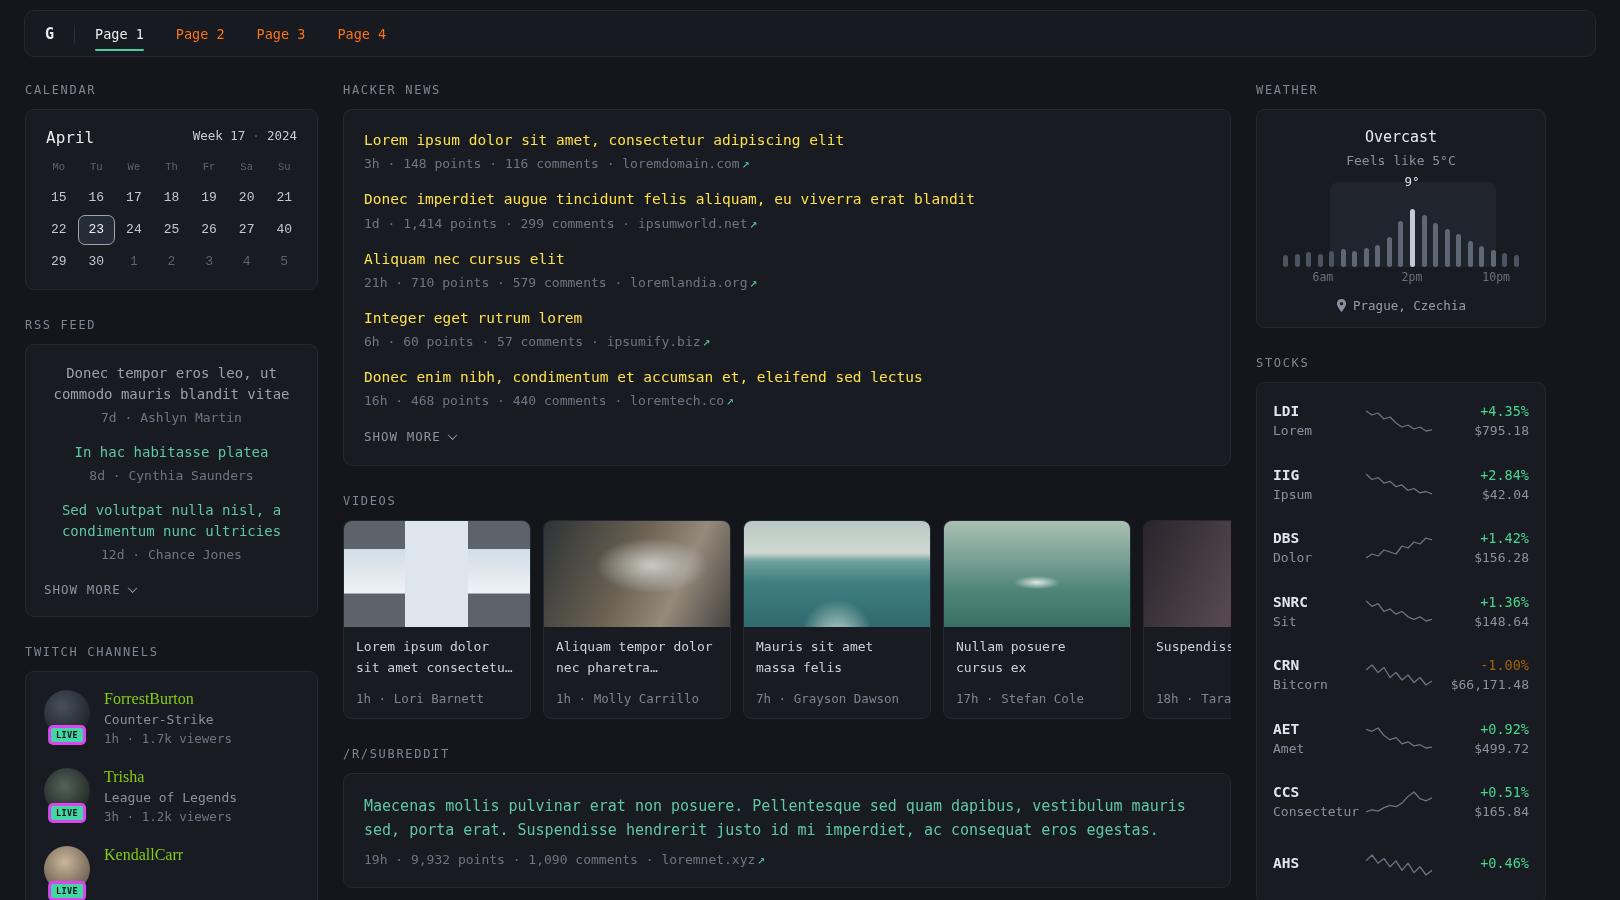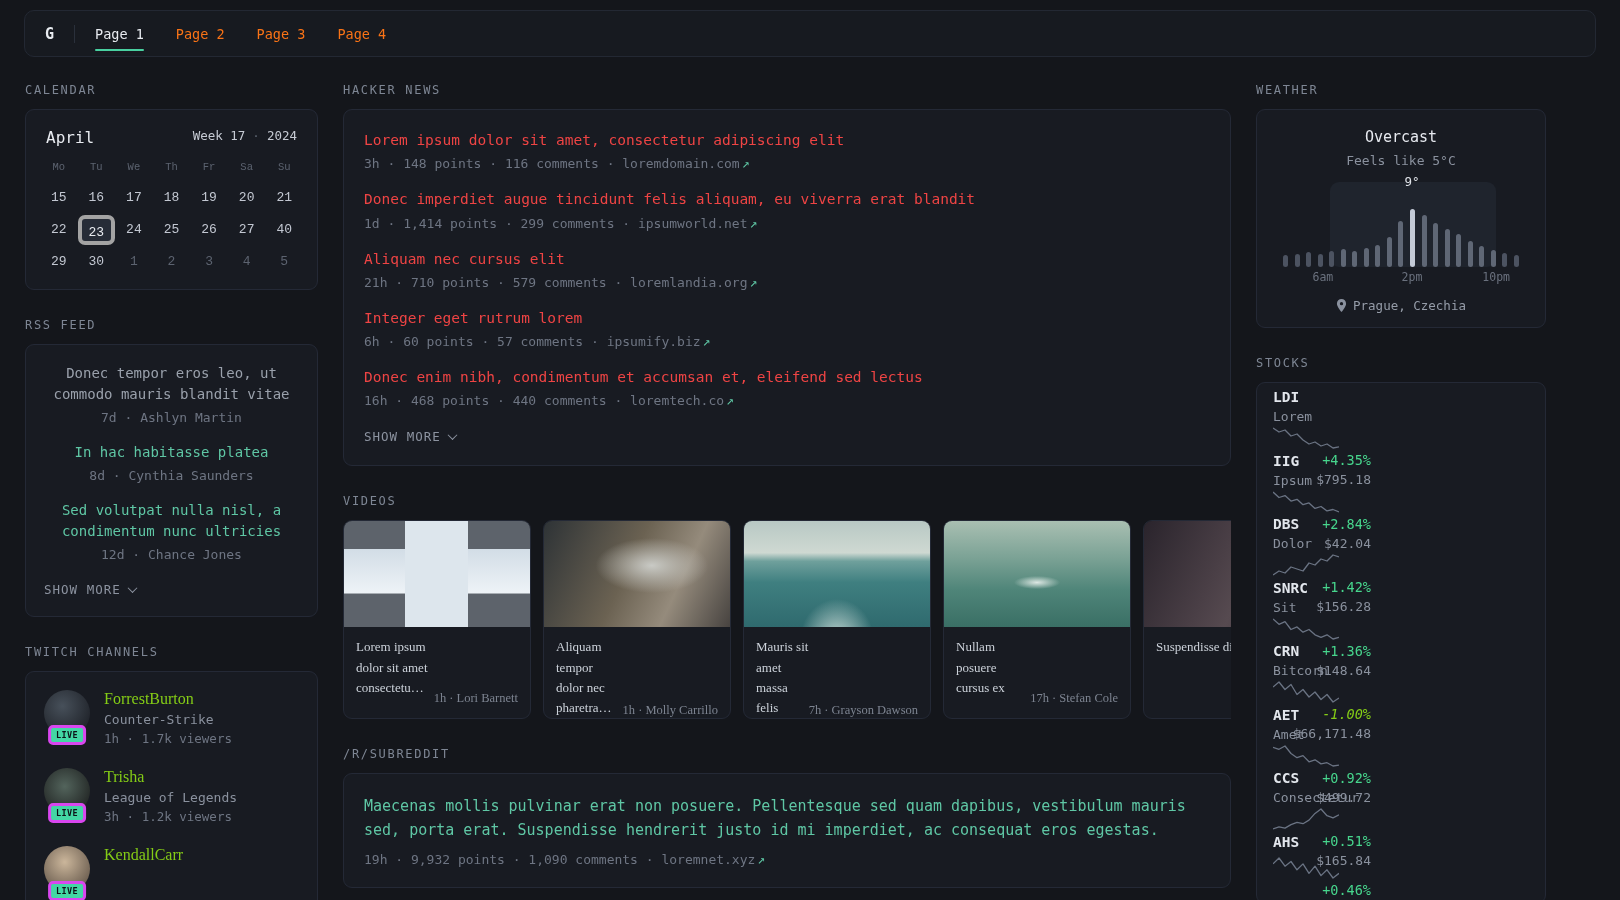--- a/index.html
+++ b/index.html
@@ -44,21 +44,21 @@
   
   .calendar-card { padding:16px 14px 12px; }
   .cal-head { display:flex; justify-content:space-between; align-items:flex-start; padding:2px 6px 14px; }
   .cal-month { font-size:16px; color:#e8ebf0; }
   .cal-meta { font-size:12.5px; color:#c6cbd4; display:flex; gap:7px; }
   .cal-meta .dot { color:#5c6370; }
   .cal-grid { display:grid; grid-template-columns:repeat(7,1fr); row-gap:2px;font-family:Liberation Mono, monospace; }
   .dow { font-size:10.5px; color:#5c6370; text-align:center; padding-bottom:8px; }
   .day { font-size:13px; color:#c3c8d2; text-align:center; height:30px; line-height:30px; border-radius:7px; }
   .day.dim { color:#5c6370; }
-  .day.selected { background:#262c37; border:4px solid #a3a3a3; line-height:28px; color:#e8ebf0; }
+  .day.selected { background:#262c37; border:1px solid #a3a3a3; line-height:28px; color:#e8ebf0; }
 
   
   .rss-card { padding:18px; }
   .rss-item { margin-bottom:17px; display:block;text-align:center; }
   .rss-title { font-size:14px; line-height:1.5; color:#5fc7a5; }
   .rss-title.visited { color:#9aa1ac; }
   .rss-meta { font-size:13px; color:#6e7583; margin-top:5px; }
   .show-more { font-size:12.5px; letter-spacing:.08em; color:#8c93a0; display:inline-flex; align-items:center; gap:8px; margin-top:3px; }
   .chev { width:7px; height:7px; border-right:1.5px solid currentColor; border-bottom:1.5px solid currentColor; transform:rotate(45deg) translate(-1px,-1px); }
 
@@ -76,21 +76,21 @@
     background:#43d6a4; color:#0d1117; font-size:8.5px; font-weight:bold;
     letter-spacing:.04em; padding:2px 5px; border-radius:5px; border:3px solid #d946ef;
   }
   .ch-name { font-size:16px; color:#84cc16;font-family:Liberation Serif, serif; }
   .ch-cat { font-size:13px; color:#8a919e; margin-top:4px; }
   .ch-meta { font-size:12.5px; color:#6e7583; margin-top:4px; }
 
   
   .hn-card { padding:20px; }
   .hn-item { margin-bottom:18px; display:block; }
-  .hn-title { font-size:14.5px; color:#ef4444; line-height:1.4; }
+  .hn-title { font-size:14.5px; color:#fde047; line-height:1.4; }
   .hn-meta { font-size:13px; color:#6e7583; margin-top:6px; }
   .ext-arrow { color:#5fc7a5; margin-left:2px; }
   .sub-card { padding:20px; }
   .sub-title { font-size:15px; color:#5fc7a5; line-height:1.6; }
   .sub-meta { font-size:13px; color:#6e7583; margin-top:10px; }
 
   
   .video-row { display:flex; gap:12px; overflow:hidden; }
   .video-card {
     width:188px; flex:none; border:1px solid #242936; border-radius:9px;
@@ -100,21 +100,21 @@
   .t1 { background-color:#5d636b;
         background-image:linear-gradient(#dde6ed,#dde6ed),linear-gradient(#d2dde6,#eef3f7);
         background-size:34% 100%,100% 42%; background-position:center,center 45%; background-repeat:no-repeat; }
   .t2 { background:radial-gradient(ellipse 42% 36% at 58% 42%, #c9cac5 0%, rgba(200,200,195,.25) 55%, transparent 72%),
               linear-gradient(115deg,#2e3336,#6b6252 45%,#958b7c 70%,#474340); }
   .t3 { background:radial-gradient(ellipse 32% 62% at 50% 112%, rgba(225,238,232,.85), transparent 62%),
               linear-gradient(180deg,#b8c8c4 0%,#cfd9d2 30%,#6fa09c 38%,#3f7f80 58%,#2f6a6e 100%); }
   .t4 { background:radial-gradient(ellipse 20% 10% at 50% 58%, rgba(235,242,238,.9), transparent 62%),
               linear-gradient(180deg,#a9bfb2 0%,#7ba295 35%,#4f8579 65%,#3a6f65 100%); }
   .t5 { background:linear-gradient(115deg,#2a242c 0%,#4a3f46 40%,#564a50 55%,#2d262e 100%); }
-  .v-body { padding:10px 12px 12px; display:flex; flex-direction:row; flex:1;font-family:Liberation Serif, serif; }
+  .v-body { padding:10px 12px 12px; display:flex; flex-direction:column; flex:1; }
   .v-title { font-size:13px; line-height:1.55; color:#ccd2da; }
   .v-meta { font-size:12.5px; color:#7d8491; margin-top:auto; padding-top:8px; white-space:nowrap; }
 
   
   .weather-card { padding:18px 16px 14px; text-align:center; }
   .w-cond { font-size:15px; color:#e6e9ef; }
   .w-feels { font-size:13px; color:#8a919e; margin-top:7px; }
   .weather-chart { position:relative; height:102px; margin:14px 6px 0; }
   .day-panel { position:absolute; left:21%; width:68%; top:0; bottom:17px; background:#1f242d; border-radius:9px; }
   .bars { position:absolute; left:4px; right:4px; bottom:17px; height:64px;
@@ -125,28 +125,28 @@
   .peak-label { position:absolute; left:54.5%; transform:translateX(-50%); top:-8px;
                 font-size:12.5px; color:#dfe3e9; }
   .time-labels { position:absolute; left:0; right:0; bottom:0; height:14px; }
   .time-labels span { position:absolute; transform:translateX(-50%); font-size:11.5px; color:#6a717e; }
   .tl-0 { left:18%; } .tl-1 { left:54.5%; } .tl-2 { left:89%; }
   .w-loc { display:flex; justify-content:center; align-items:center; gap:6px; margin-top:14px;
            font-size:12.5px; color:#959ca8; }
 
   
   .stocks-card { padding:6px 16px; }
-  .stock-row { display:flex; align-items:flex-start; height:63.5px;flex-direction:column; }
+  .stock-row { display:flex; align-items:center; height:63.5px; }
   .s-left { width:94px; }
   .s-sym { font-size:14.5px; font-weight:bold; color:#e2e6ec; }
   .s-name { font-size:13px; color:#8a919e; margin-top:4px; }
   .s-spark { flex:1; display:flex; justify-content:center; align-items:center; }
   .s-right { width:98px; text-align:right; }
   .s-change { font-size:13.5px; color:#47d68d; }
-  .s-change.negative { color:#84cc16;font-style:italic; }
+  .s-change.negative { color:#a16207; }
   .s-price { font-size:13px; color:#8a919e; margin-top:4px; white-space:nowrap; }
 </style>
 </head>
 <body>
 
 <header class="topbar">
   <div class="logo">G</div>
   <div class="topbar-divider"></div>
   <nav class="tabs">
     <a class="tab active">Page 1</a>

